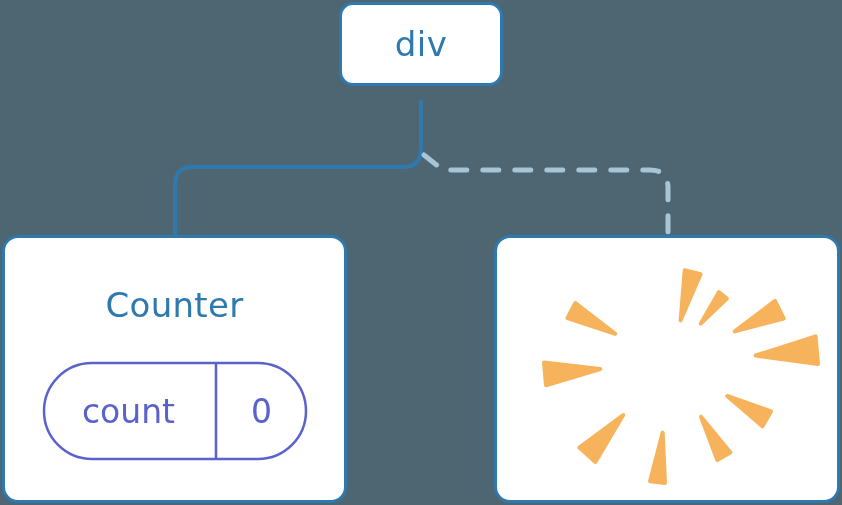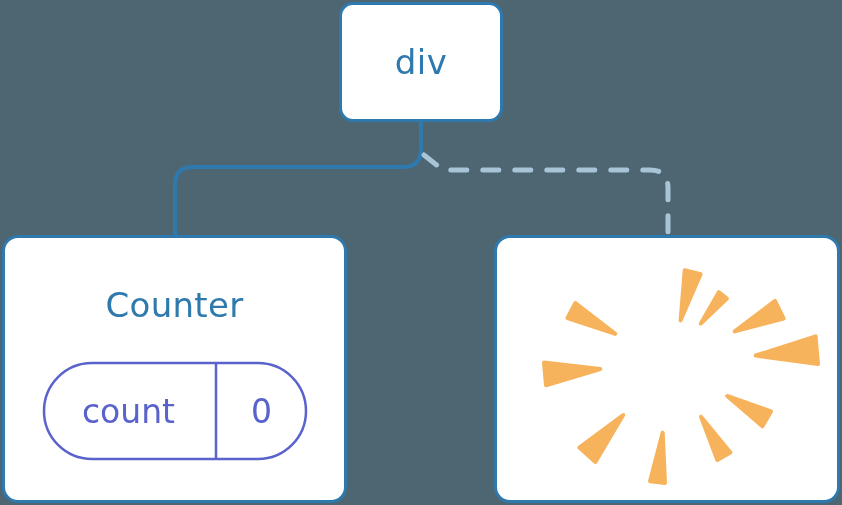--- a/index.html
+++ b/index.html
@@ -39,21 +39,21 @@
     border: 3px solid #2e79ad;
     border-radius: 14px;
     box-sizing: border-box;
     z-index: 3;
   }
 
   .node-root {
     left: 339px;
     top: 2px;
     width: 164px;
-    height: 120px;
+    height: 84px;
     display: flex;
     align-items: center;
     justify-content: center;
   }
   .node-root-label {
     font-size: 34px;
     color: #2e79ad;
     letter-spacing: 0.5px;
     line-height: 1;
   }

